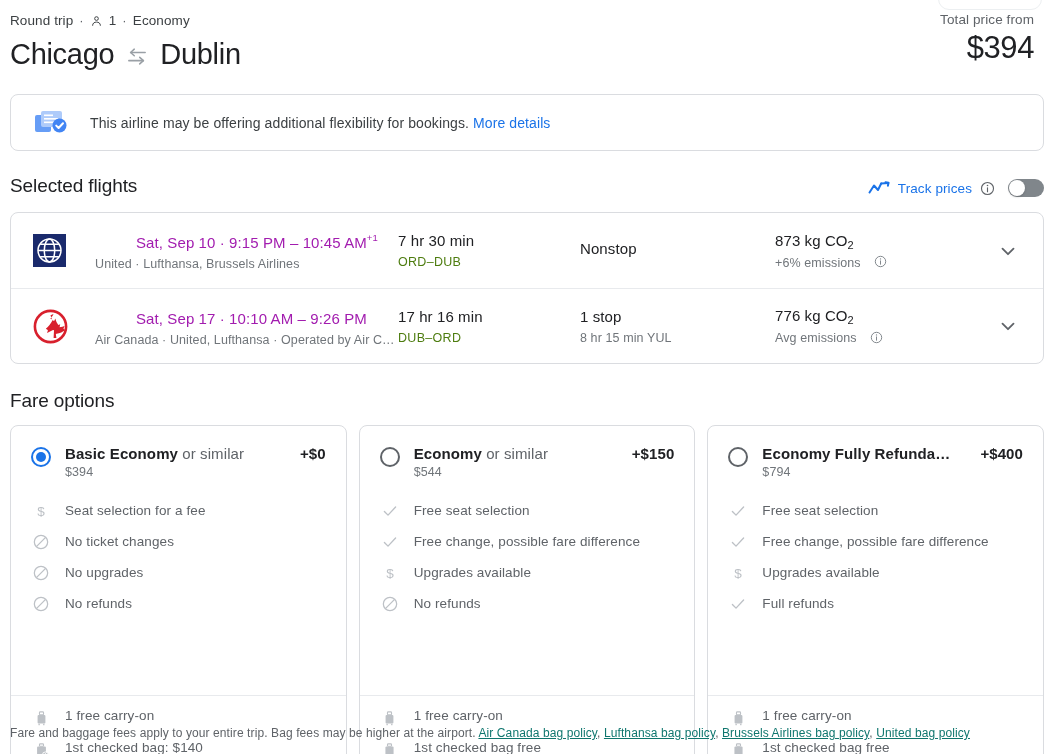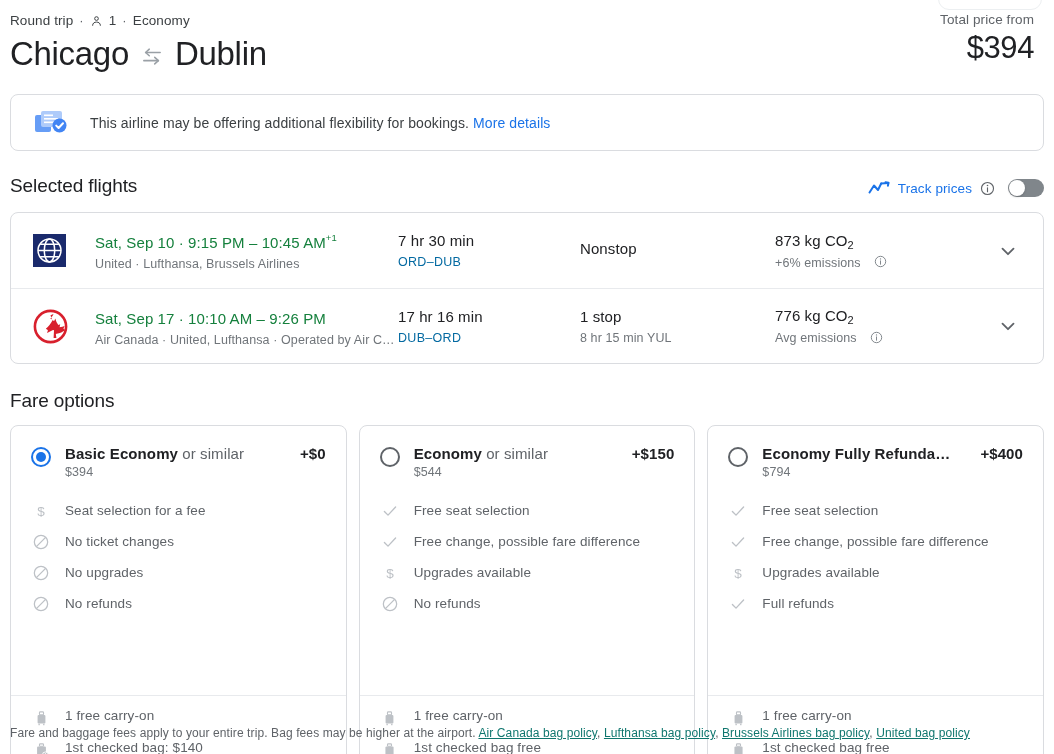--- a/index.html
+++ b/index.html
@@ -18,21 +18,21 @@
   .trip-meta {
     font-size: 13.5px; color: #3c4043; letter-spacing: .1px;
     display: flex; align-items: center; gap: 6px; height: 18px;
   }
   .dot-sep { color: #5f6368; font-size: 13px; }
   .person-icon { display: inline-block; width: 13px; height: 14px; position: relative; top: 1px; }
   .route-line {
     display: flex; align-items: center; gap: 12px;
     margin-top: 5px;
   }
-  .city { font-size: 33px; font-weight: 400; color: #202124; letter-spacing: -.3px; line-height: 40px; }
+  .city { font-size: 29px; font-weight: 400; color: #202124; letter-spacing: -.3px; line-height: 40px; }
   .swap-icon { width: 22px; height: 20px; color: #9aa0a6; position: relative; top: 3px; }
   .price-block { position: absolute; right: 10px; top: 12px; text-align: right; }
   .price-label { font-size: 13.5px; color: #5f6368; letter-spacing: .1px; }
   .price-value { font-size: 31px; font-weight: 400; color: #202124; line-height: 38px; margin-top: 2px; letter-spacing: -.4px; }
   .top-ghost {
     position: absolute; right: 12px; top: -12px;
     width: 104px; height: 22px;
     border: 1px solid #eceff1; border-radius: 11px; background: #fff;
   }
 
@@ -66,27 +66,27 @@
   }
 
   
   .flights-card { border: 1px solid #dadce0; border-radius: 8px; margin-top: 11px; overflow: hidden; }
   .flight-row { display: flex; align-items: center; height: 75px; padding: 0 12px 0 22px; position: relative; }
   .flight-row + .flight-row { border-top: 1px solid #e8eaed; }
   .logo-cell { width: 62px; flex: 0 0 auto; display: flex; align-items: center; }
   .logo-united { width: 33px; height: 33px; background: #1a2a6c; display: block; position: relative; overflow: hidden; }
   .logo-ac { width: 35px; height: 35px; display: block; }
   .time-cell { width: 303px; flex: 0 0 auto; }
-  .time-main { font-size: 15px; color: #15803d; letter-spacing: .1px; line-height: 20px; }
+  .time-main { font-size: 15px; color: #a21caf; letter-spacing: .1px; line-height: 20px; margin-left: 41px; }
   .time-main sup { font-size: 9.5px; vertical-align: super; position: relative; top: -1px; }
   .time-sub { font-size: 12.5px; color: #70757a; letter-spacing: .1px; margin-top: 3px; line-height: 16px;
               white-space: nowrap; overflow: hidden; text-overflow: ellipsis; max-width: 300px; }
   .dur-cell { width: 182px; flex: 0 0 auto; }
   .dur-main { font-size: 15px; color: #202124; letter-spacing: .1px; line-height: 20px; }
-  .dur-sub { font-size: 12.5px; color: #0369a1; letter-spacing: .3px; margin-top: 3px; line-height: 16px; }
+  .dur-sub { font-size: 12.5px; color: #4d7c0f; letter-spacing: .3px; margin-top: 3px; line-height: 16px; }
   .stop-cell { width: 195px; flex: 0 0 auto; }
   .stop-main { font-size: 15px; color: #202124; letter-spacing: .1px; line-height: 20px; }
   .stop-sub { font-size: 12.5px; color: #70757a; letter-spacing: .1px; margin-top: 3px; line-height: 16px; }
   .co2-cell { flex: 1 1 auto; }
   .co2-main { font-size: 15px; color: #202124; letter-spacing: .1px; line-height: 20px; }
   .co2-main sub { font-size: 11px; vertical-align: baseline; position: relative; top: 3px; }
   .co2-sub { font-size: 12.5px; color: #70757a; letter-spacing: .1px; margin-top: 3px; line-height: 16px;
              display: flex; align-items: center; gap: 13px; }
   .chev-cell { width: 46px; flex: 0 0 auto; display: flex; justify-content: center; align-items: center; }
   .chev-icon { width: 22px; height: 22px; color: #5f6368; }

